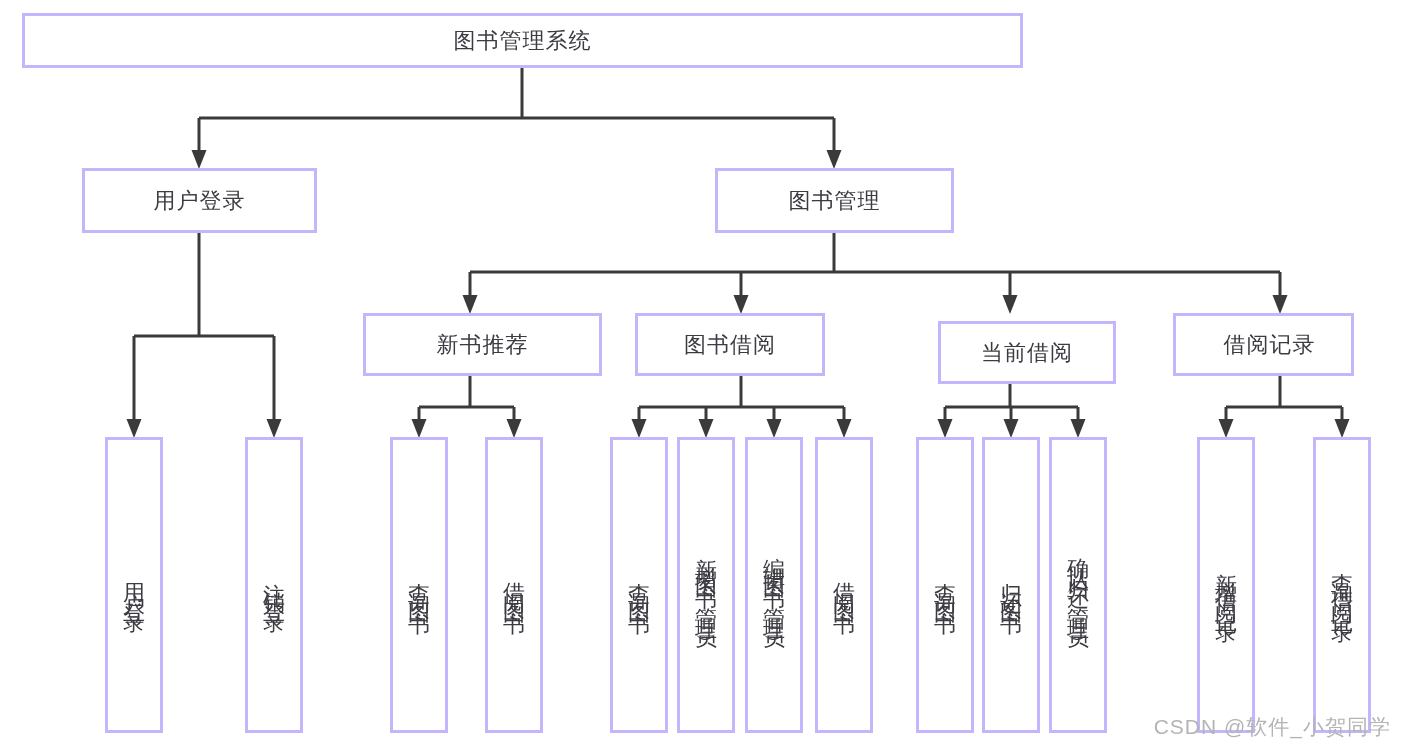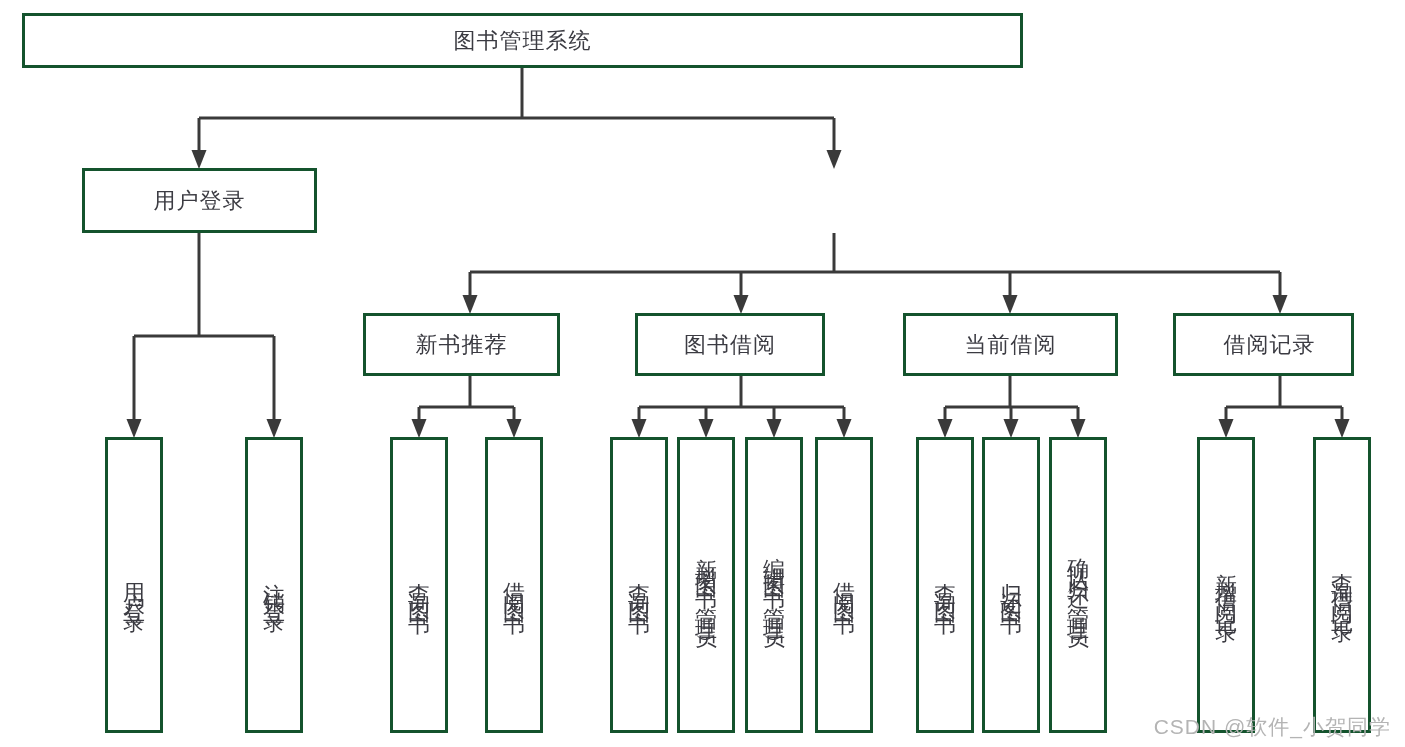--- a/index.html
+++ b/index.html
@@ -7,34 +7,34 @@
     position:relative;
     width:1405px;height:747px;
     background:#ffffff;
     font-family:"Liberation Sans","DejaVu Sans",sans-serif;
     overflow:hidden;
   }
   #connectors{position:absolute;left:0;top:0;width:1405px;height:747px;z-index:1;}
   .node{
     position:absolute;
     box-sizing:border-box;
-    border:3px solid #14532d;
+    border:3px solid #c4b5fd;
     background:#ffffff;
     display:flex;align-items:center;justify-content:center;
     color:#3b3b42;
     z-index:2;
   }
   .hnode{font-size:22px;letter-spacing:1px;}
   .root{left:22px;top:13px;width:1001px;height:55px;}
   .n-userlogin{left:82px;top:168px;width:235px;height:65px;}
   .n-bookmgmt{left:715px;top:168px;width:239px;height:65px;}
   .lvl3{top:313px;height:63px;}
-  .n-newbook{left:363px;width:197px;}
+  .n-newbook{left:363px;width:239px;}
   .n-borrow{left:635px;width:190px;}
-  .n-current{left:903px;width:215px;}
+  .n-current{left:938px;width:178px;margin-top:8px;}
   .n-record{left:1173px;width:181px;padding-left:12px;}
   .leaf{top:437px;width:58px;height:296px;}
   .leaf span{
     writing-mode:vertical-rl;
     text-orientation:mixed;
     font-size:22px;
     letter-spacing:10px;
     white-space:nowrap;
   }
   .x1{left:105px;}  .x2{left:245px;}  .x3{left:390px;}  .x4{left:485px;}
@@ -125,20 +125,23 @@
     </g>
   </svg>
 
   <div class="node hnode root">
     <span>图书管理系统</span>
   </div>
 
   <div class="node hnode n-userlogin">
     <span>用户登录</span>
   </div>
+  <div class="node hnode n-bookmgmt">
+    <span>图书管理</span>
+  </div>
 
   <div class="node hnode lvl3 n-newbook">
     <span>新书推荐</span>
   </div>
   <div class="node hnode lvl3 n-borrow">
     <span>图书借阅</span>
   </div>
   <div class="node hnode lvl3 n-current">
     <span>当前借阅</span>
   </div>

